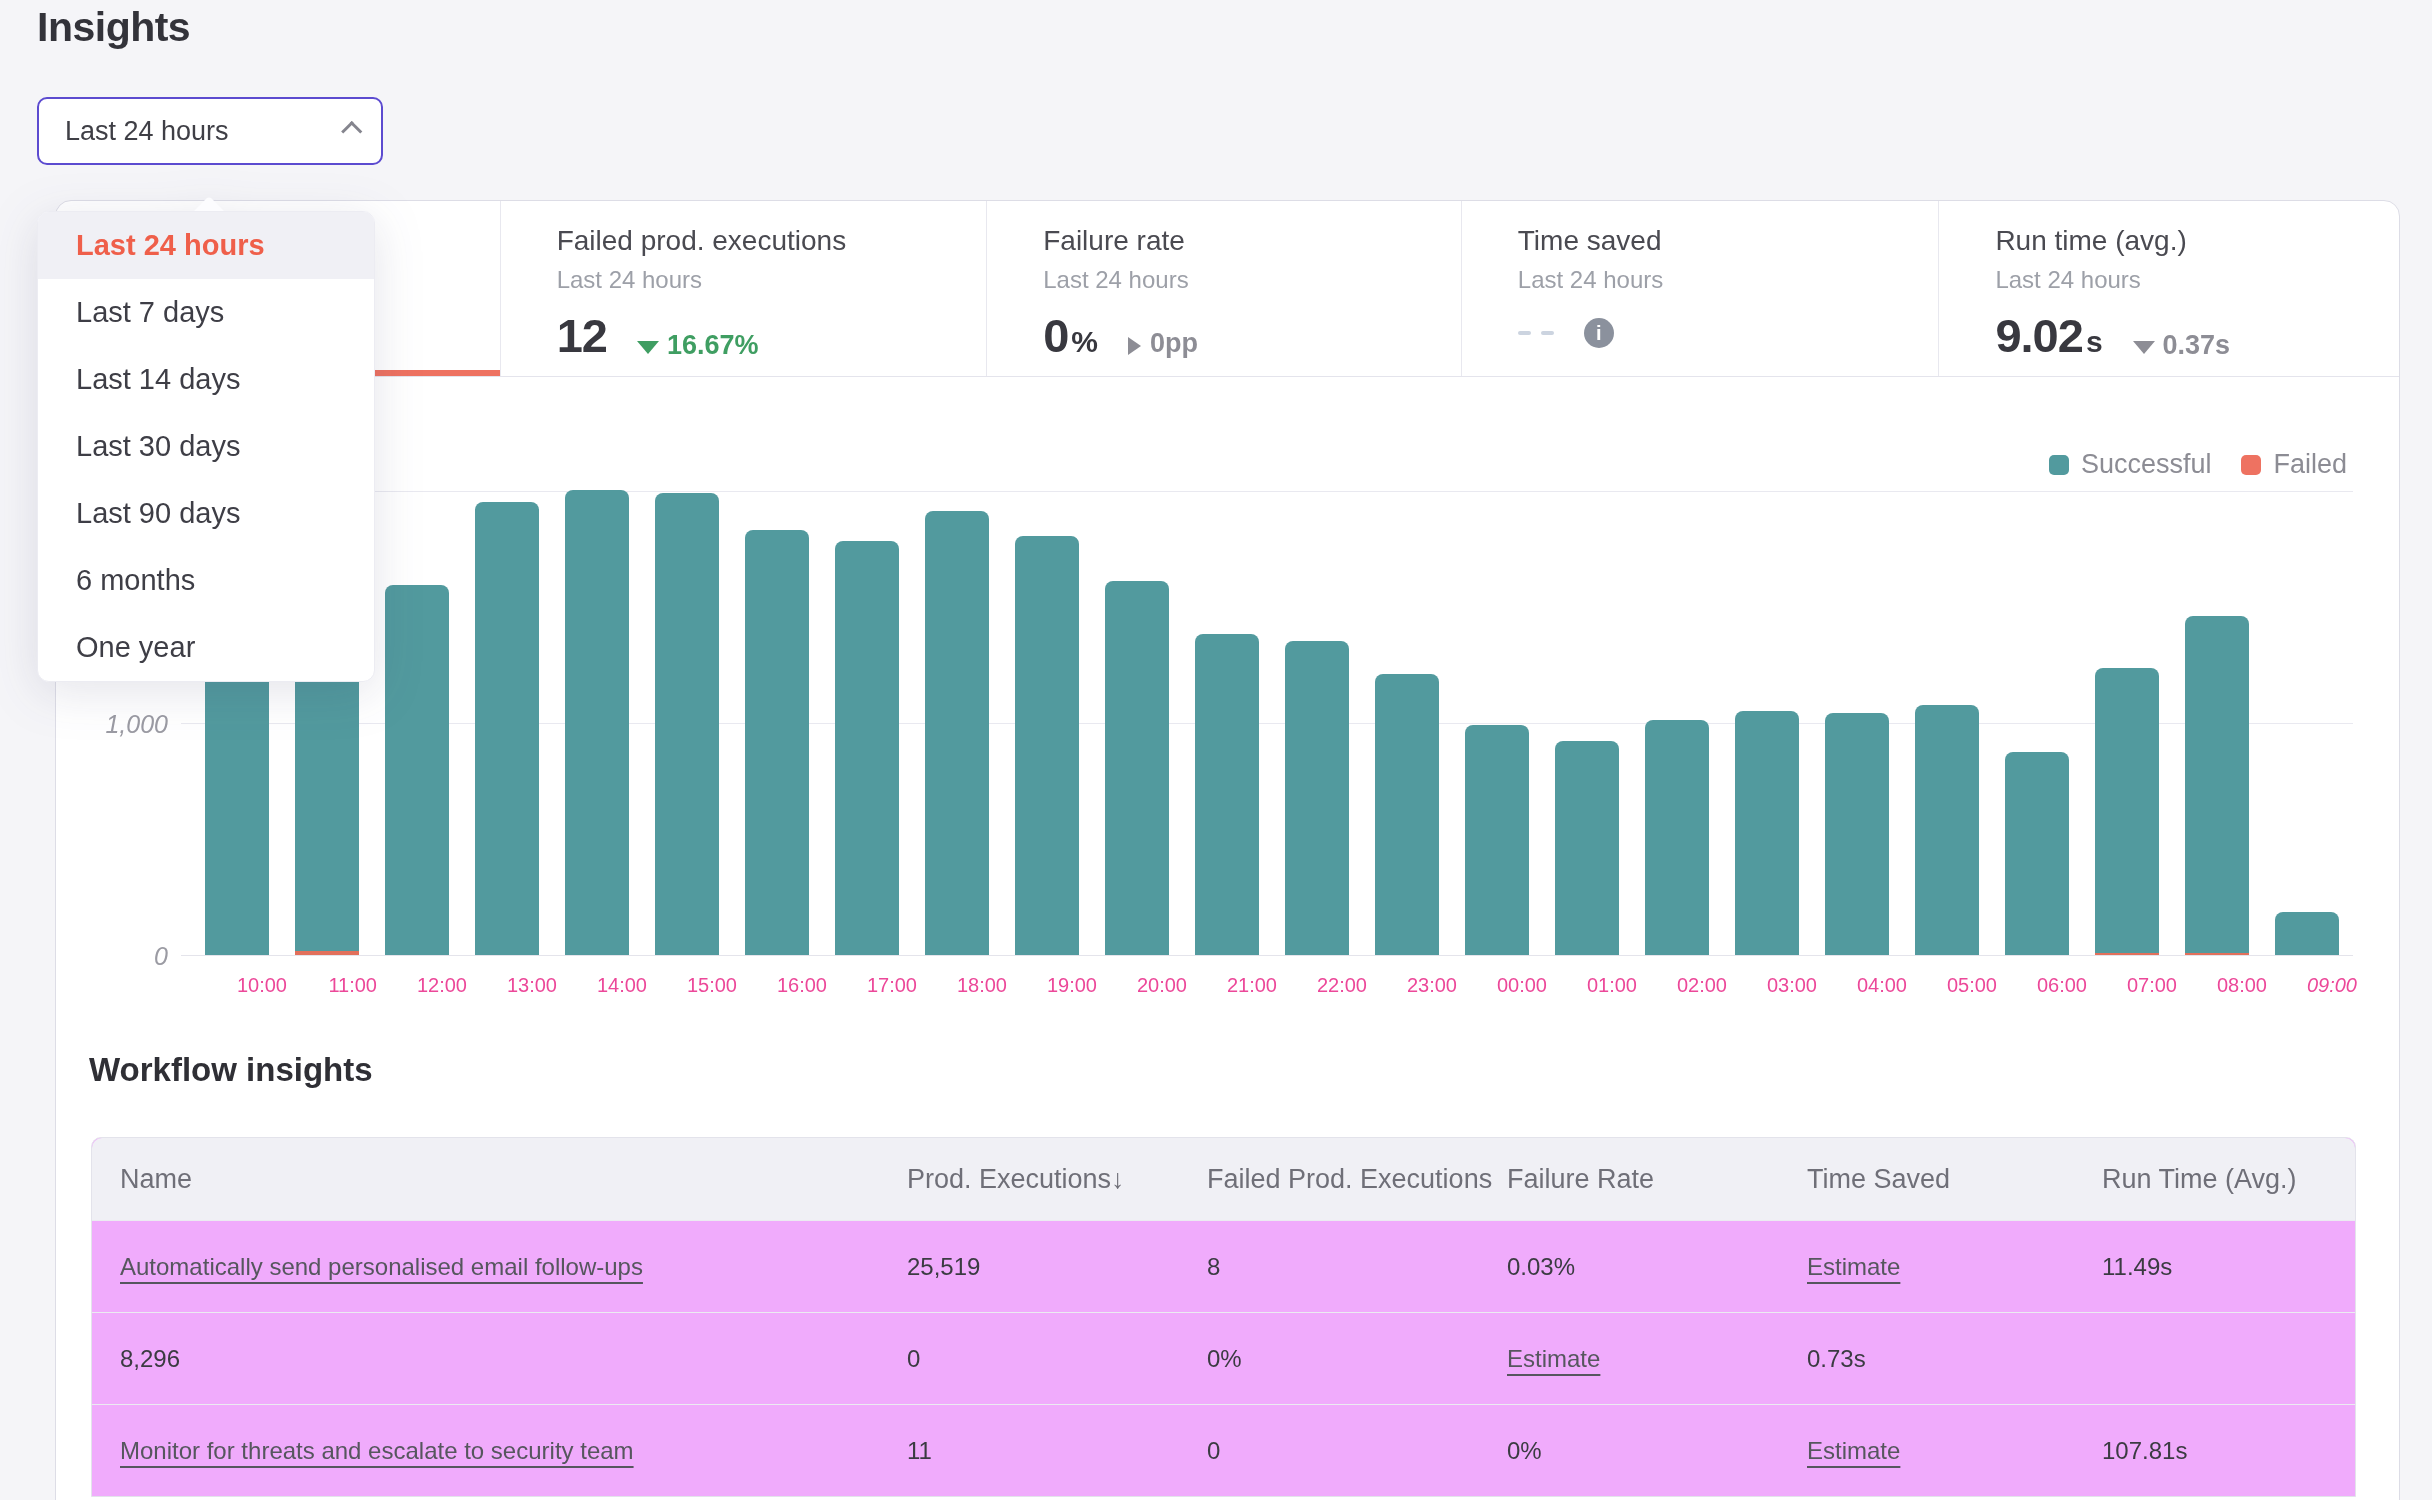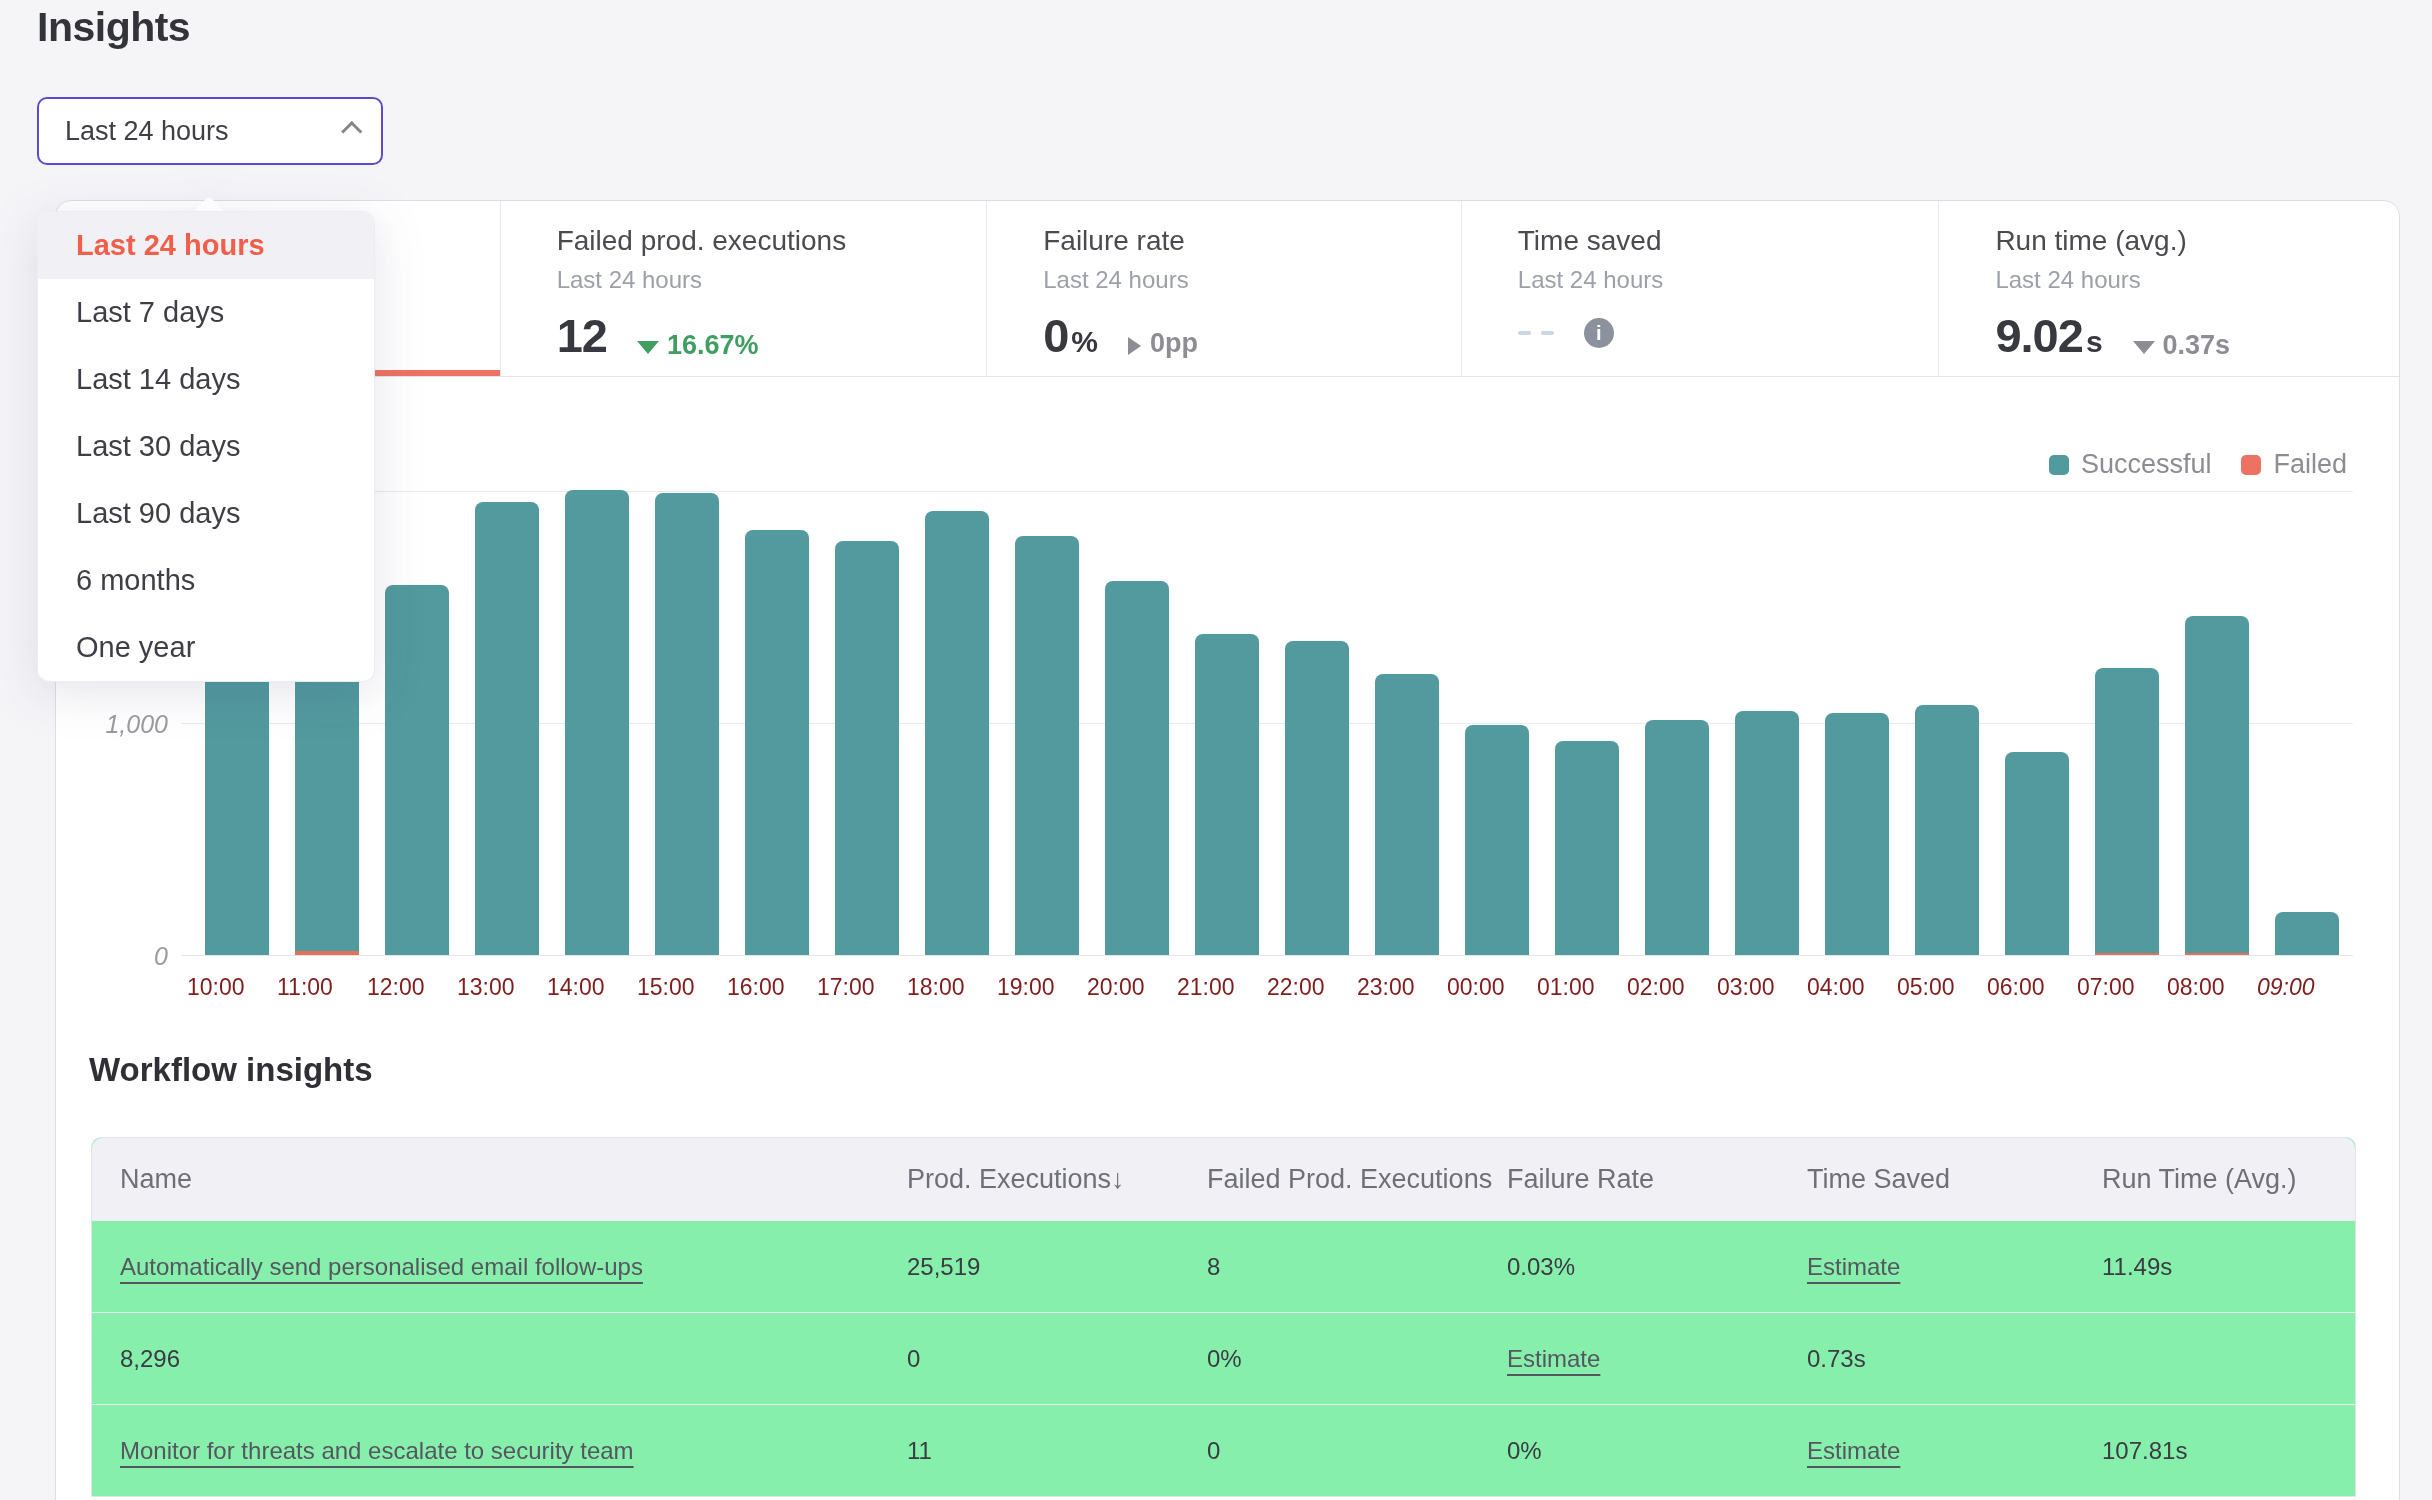--- a/index.html
+++ b/index.html
@@ -55,25 +55,25 @@
   
   .legend { position:absolute; top:248px; right:52px; display:flex; gap:30px; align-items:center; }
   .legend-item { display:flex; align-items:center; gap:12px; cursor:pointer; }
   .swatch { width:20px; height:20px; border-radius:5px; }
   .legend-label { font-size:27px; color:#8c8c94; }
   .plot { position:absolute; left:125px; top:290px; width:2172px; height:465px; border-bottom:1px solid #e4e4eb; }
   .gridline { position:absolute; left:0; right:0; height:1px; background:#e9e9f0; }
   .ylabel { position:absolute; width:120px; text-align:right; font-size:25px; color:#9b9ba3; line-height:30px;font-style:italic; }
   .bar { position:absolute; bottom:0; width:64px; background:#529a9e; border-radius:8px 8px 0 0; cursor:pointer; }
   .bar-fail { position:absolute; left:0; right:0; bottom:0; background:#e2705b; }
-  .xlabel { position:absolute; width:100px; text-align:left; font-size:23px; color:#7f1d1d; }
+  .xlabel { position:absolute; width:100px; text-align:right; font-size:20px; color:#ec4899; }
 
   
   .wf-title { position:absolute; left:33px; top:850px; font-size:33px; font-weight:700; color:#2f2f35; }
-  .table { position:absolute; left:35px; top:936px; width:2265px; border:1px solid #e3e3eb; border-radius:10px 10px 0 0; background:#86efac; }
+  .table { position:absolute; left:35px; top:936px; width:2265px; border:1px solid #e3e3eb; border-radius:10px 10px 0 0; background:#f0abfc; }
   .trow { display:grid; grid-template-columns:815px 300px 300px 300px 295px 1fr; align-items:center; height:92px; border-top:1px solid #ebebf1; }
   .trow.head { height:82px; background:#f0f0f5; border-top:none; border-radius:10px 10px 0 0; }
   .th { font-size:27px; color:#6f6f78; font-weight:500; cursor:pointer; }
   .cell, .th { padding:0; }
   .trow > :first-child { padding-left:28px; }
   .cell { font-size:24px; color:#3b3b42; }
   .link { color:#56565e; text-decoration:underline; text-underline-offset:7px; text-decoration-thickness:1.5px; cursor:pointer; }
 </style>
 </head>
 <body>

